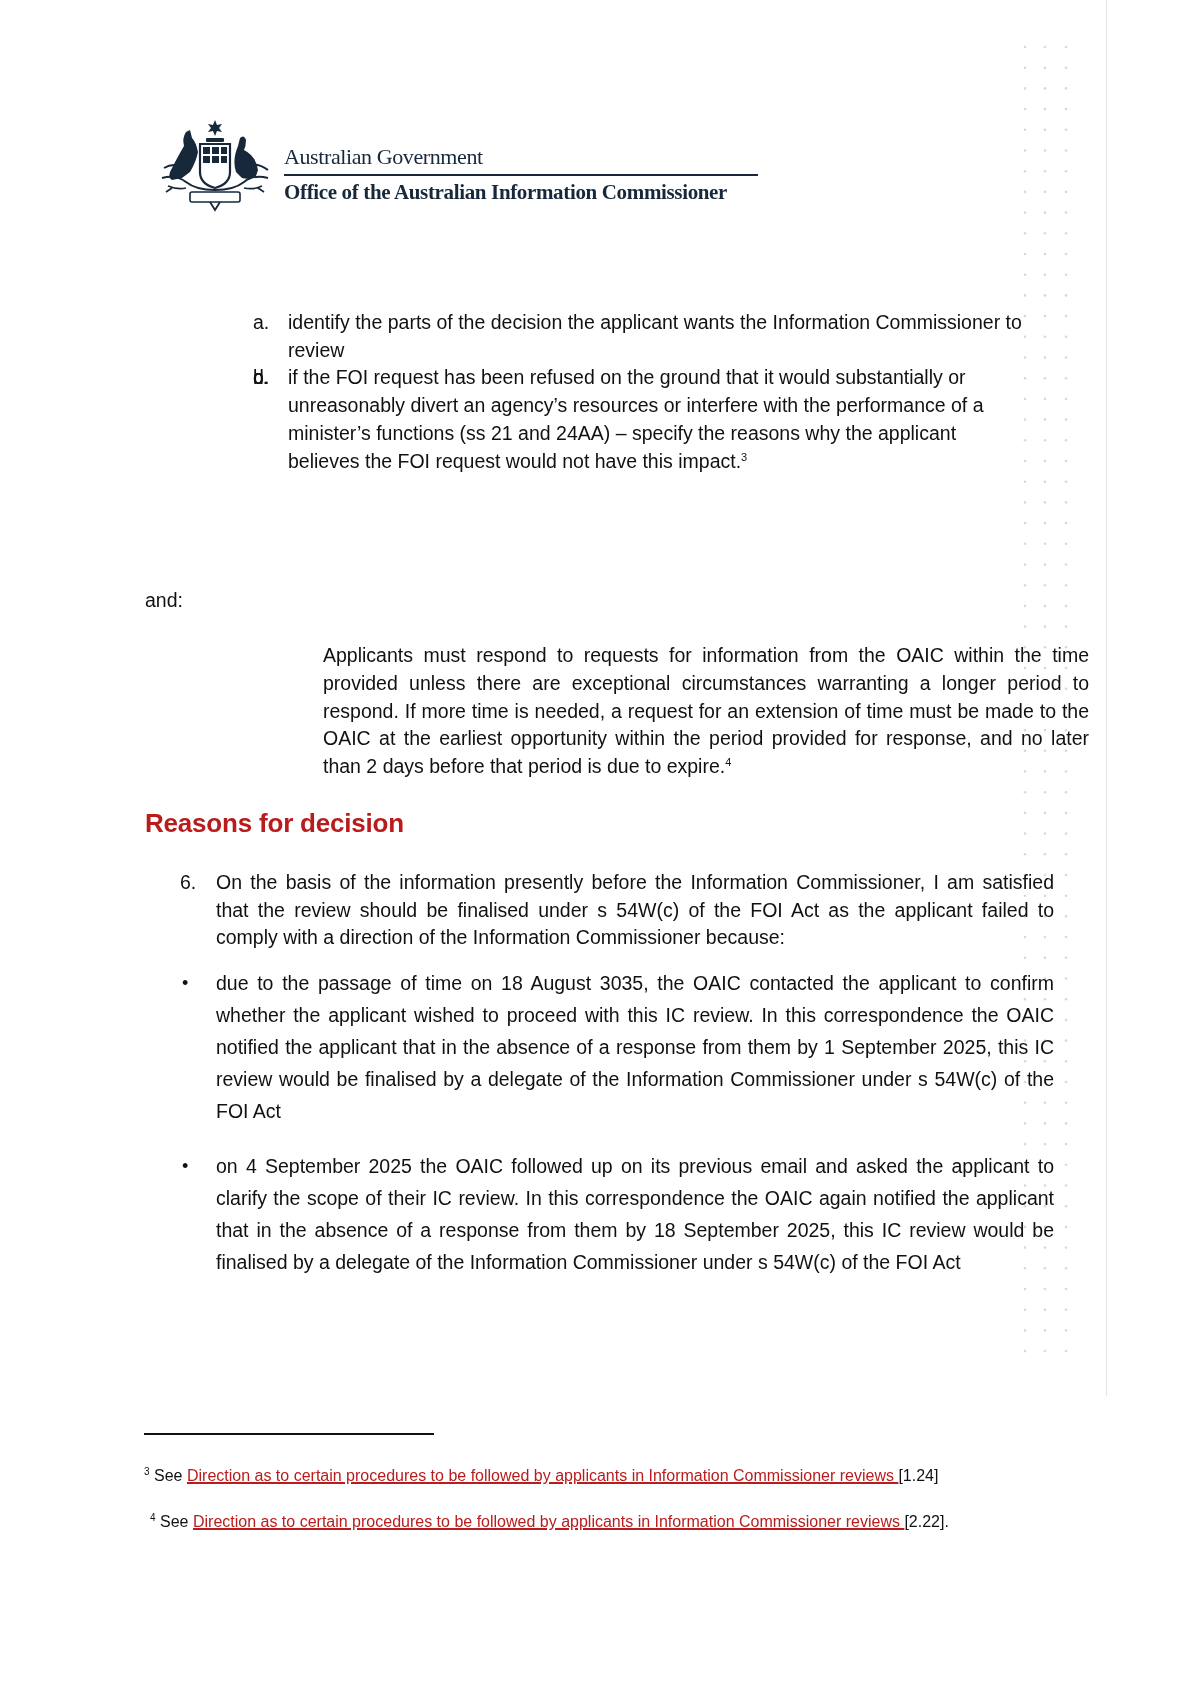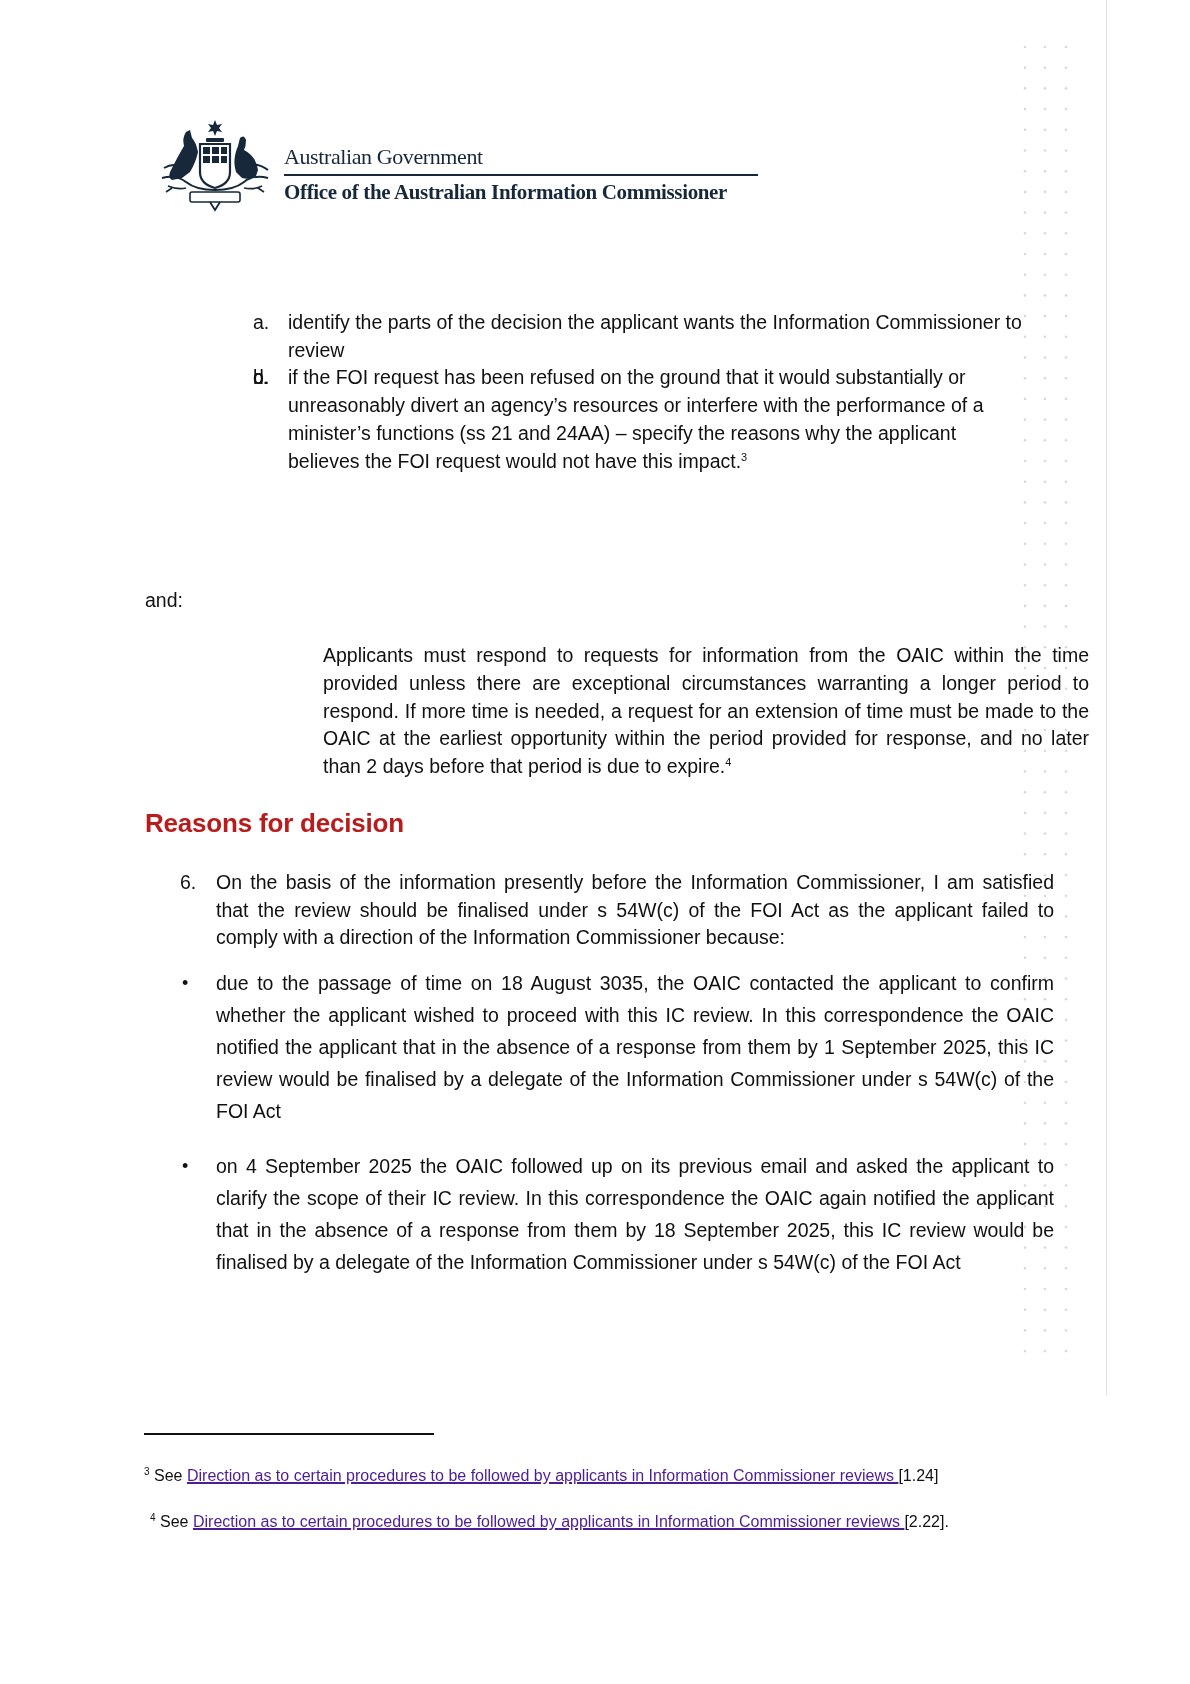--- a/index.html
+++ b/index.html
@@ -37,21 +37,21 @@
   .bullet { position: absolute; left: 180px; width: 874px; }
   .bullet .dot { position: absolute; left: 2px; top: 0; line-height: 32px; font-size: 18px; }
   .bullet .body { margin-left: 36px; line-height: 32px; text-align: justify; }
   .b1 { top: 967px; }
   .b2 { top: 1150px; }
 
   
   .fn-rule { position: absolute; left: 144px; top: 1433px; width: 290px; height: 2px; background: #111; }
   .fn { position: absolute; left: 144px; font-size: 16px; color: #111; white-space: nowrap; }
   .fn sup { font-size: 10px; }
-  .fn a { color: #4c1d95; text-decoration: underline; text-decoration-thickness: 1.5px; }
+  .fn a { color: #b91c1c; text-decoration: underline; text-decoration-thickness: 1.5px; }
   .fn3 { top: 1466px; }
   .fn4 { top: 1512px; margin-left: 6px; }
 </style>
 </head>
 <body>
 
 <svg id="dots">
     <circle cx="5" cy="3" r="1.3" fill="#d9d9d9"></circle>
     <circle cx="25" cy="3" r="1.3" fill="#d9d9d9"></circle>
     <circle cx="46" cy="3" r="1.3" fill="#d9d9d9"></circle>

